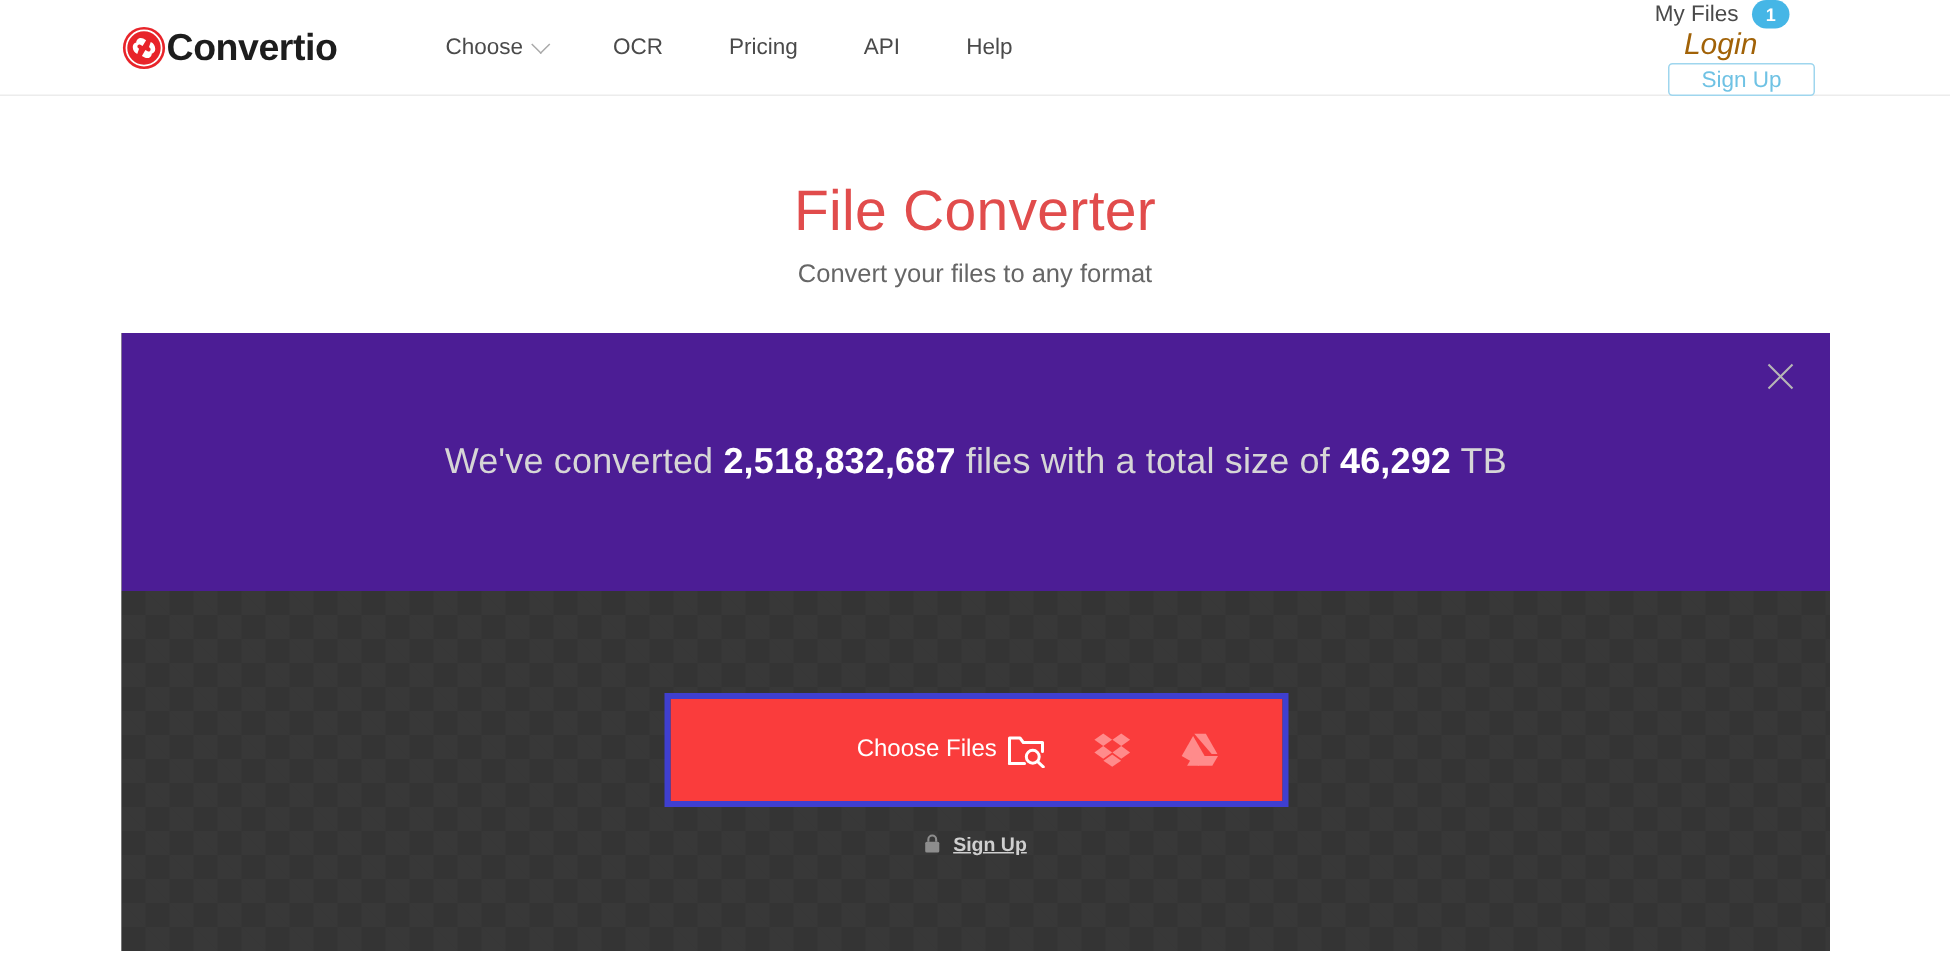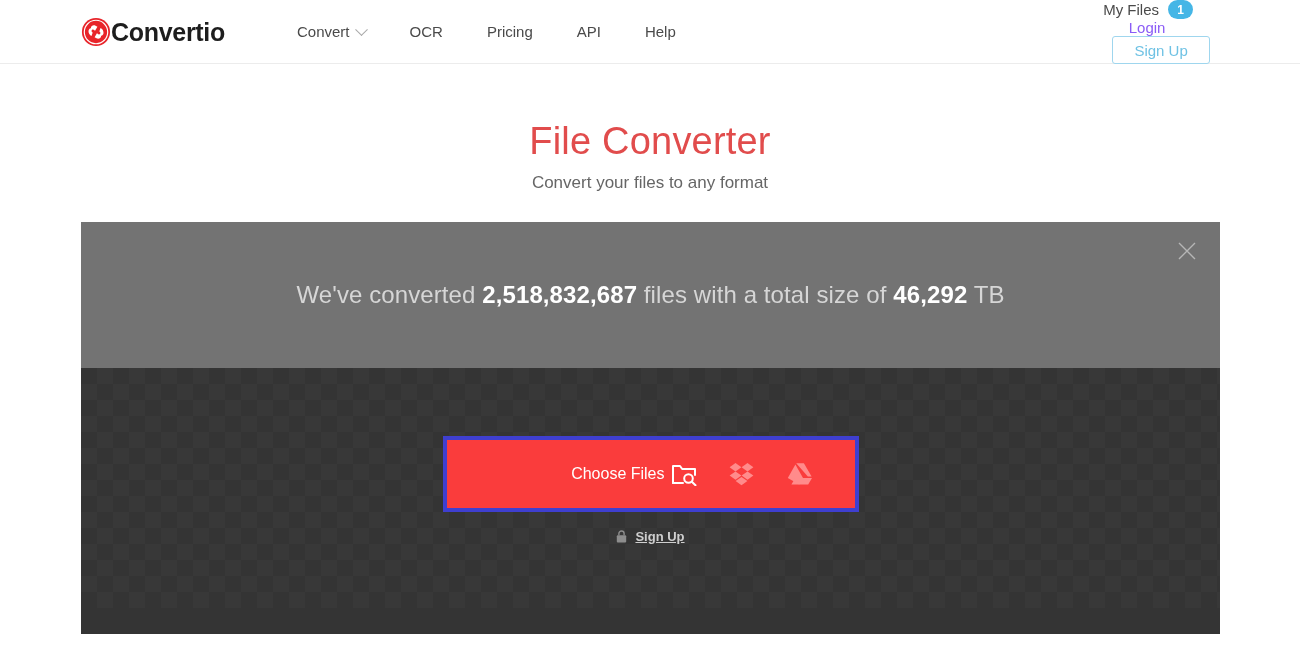--- a/index.html
+++ b/index.html
@@ -106,25 +106,26 @@
     height: 19px;
     padding: 0 7px;
     border-radius: 10px;
     background: #45b6e6;
     color: #ffffff;
     font-size: 12px;
     font-weight: bold;
     line-height: 1;
   }
   .login-link {
-    font-size: 15px;
-    color: #8b5cf6;
+    font-size: 20px;
+    color: #a16207;
     text-decoration: none;
     padding-right: 28px;
     white-space: nowrap;
+    font-style: italic;
   }
   .signup-btn {
     display: inline-flex;
     align-items: center;
     justify-content: center;
     height: 32px;
     padding: 0 21px;
     border: 1px solid #9fd6ee;
     border-radius: 3px;
     background: #ffffff;
@@ -160,23 +161,23 @@
     left: 81px;
     top: 222px;
     width: 1139px;
     height: 412px;
     overflow: hidden;
     background: #343434;
   }
 
   .stats-banner {
     position: relative;
-    height: 146px;
+    height: 172px;
     width: 100%;
-    background: #737373;
+    background: #4c1d95;
     display: flex;
     align-items: center;
     justify-content: center;
   }
   .stats-text {
     font-size: 24px;
     color: #d6d6d6;
     font-weight: normal;
     white-space: nowrap;
     letter-spacing: 0.1px;
@@ -281,21 +282,21 @@
       <circle cx="32" cy="32" r="30" fill="#E8242A"></circle>
       <circle cx="32" cy="32" r="25" fill="none" stroke="#ffffff" stroke-width="2.5"></circle>
       <path d="M21 24c0-5 5.5-8 10-5.5l4 2.3 -5 8.4 -3.2-1.9c-2-1.2-4.2.4-4.2 2.6 0 1.5 1 2.6 2.4 3.1l-2.6 7.4C18.5 38.8 16 35 16 30.5 16 27 18 24.6 21 24z" fill="#ffffff"></path>
       <path d="M43 40c0 5-5.5 8-10 5.5l-4-2.3 5-8.4 3.2 1.9c2 1.2 4.2-.4 4.2-2.6 0-1.5-1-2.6-2.4-3.1l2.6-7.4C45.5 25.2 48 29 48 33.5 48 37 46 39.4 43 40z" fill="#ffffff"></path>
     </svg>
     <span class="brand-name">Convertio</span>
   </a>
 
   <nav class="main-nav">
     <a class="nav-link" href="#">
-      <span>Convert</span>
+      <span>Choose</span>
       <i class="chevron-down"></i>
     </a>
     <a class="nav-link" href="#">
       <span>OCR</span>
     </a>
     <a class="nav-link" href="#">
       <span>Pricing</span>
     </a>
     <a class="nav-link" href="#">
       <span>API</span>

